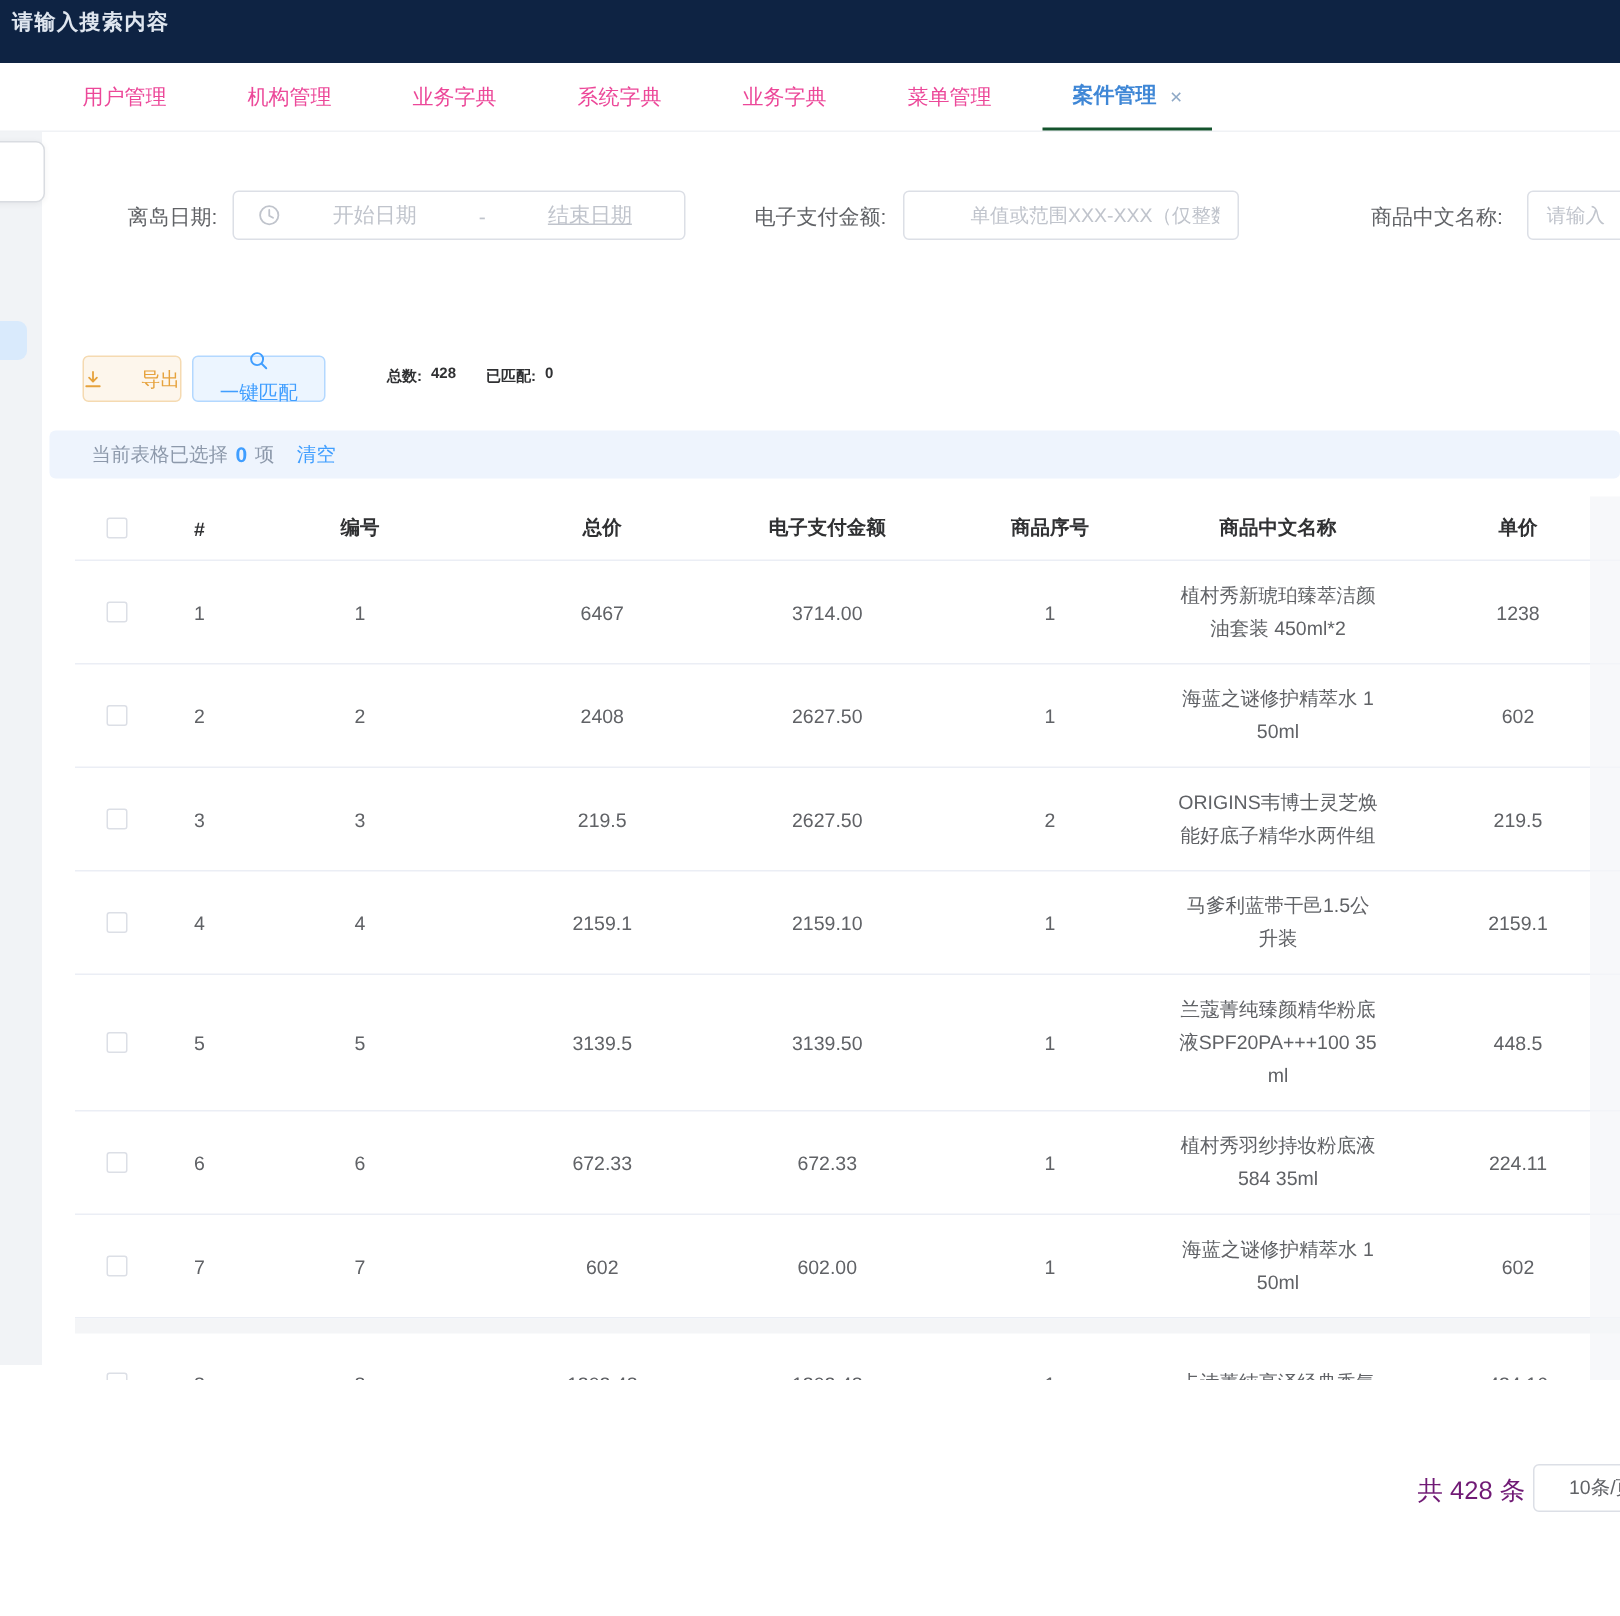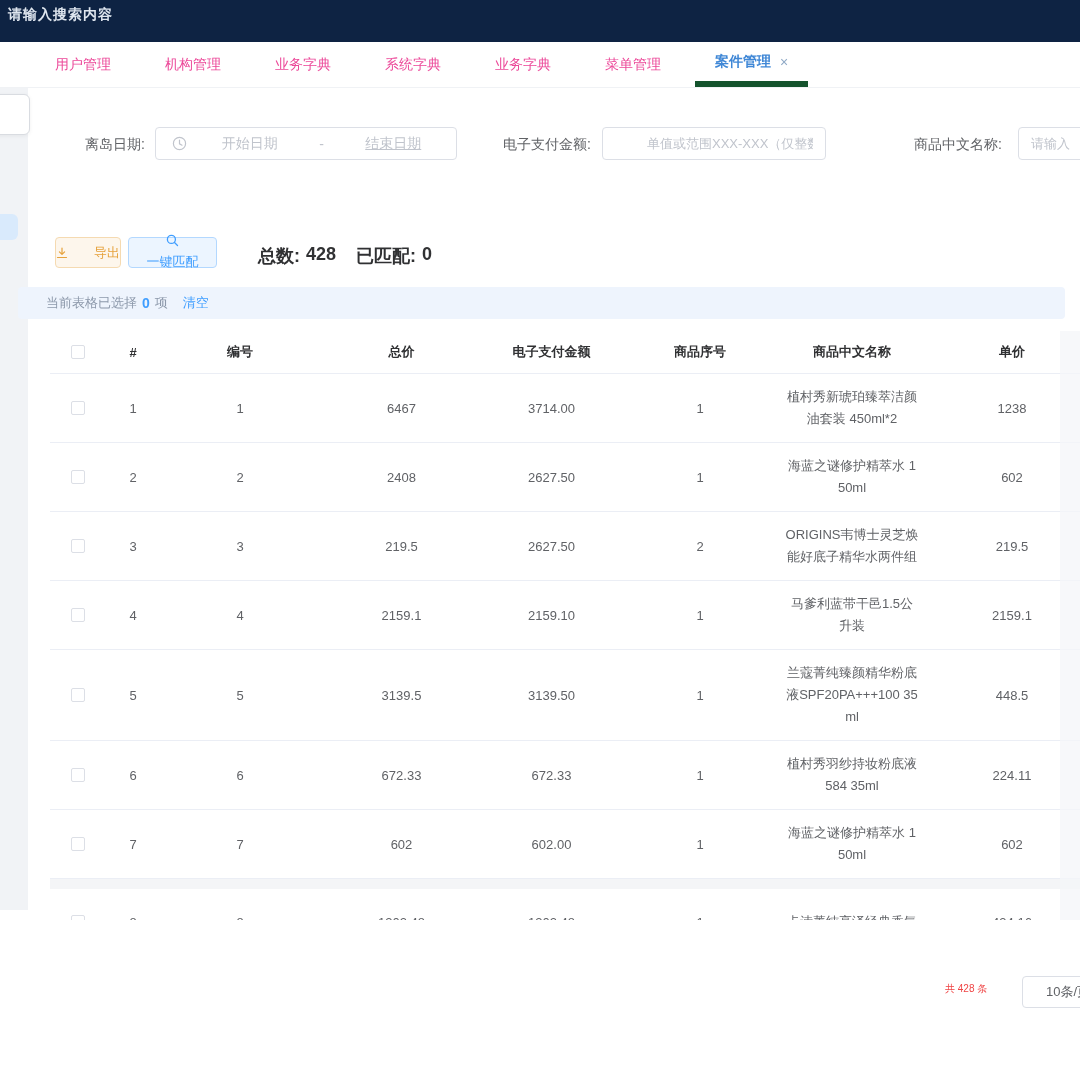--- a/index.html
+++ b/index.html
@@ -9,21 +9,21 @@
 
   
   .topbar { position:absolute; left:0; top:0; width:1080px; height:42px; background:#0e2343; }
   .topbar .searchtxt { position:absolute; left:8px; top:6px; font-size:14px; font-weight:600; color:#dfe6ef; letter-spacing:1px; }
 
   
   .tabbar { position:absolute; left:0; top:42px; width:1080px; height:46px; background:#fff;
     display:flex; align-items:stretch; padding-left:55px; border-bottom:1px solid #f0f2f5; }
   .tab { display:flex; align-items:center; margin-right:54px; font-size:14px; color:#ec4899; cursor:pointer; white-space:nowrap; }
   .tab.active { color:#3f87d6; font-weight:700; margin-left:-20px; padding:0 20px; margin-right:34px;
-    border-bottom:6px solid #14532d; gap:9px; }
+    border-bottom:2px solid #14532d; gap:9px; }
   .tab .close { font-size:14px; color:#8fa9c6; font-weight:400; line-height:1; }
 
   
   .gutter { position:absolute; left:0; top:88px; width:28px; height:822px; background:#f1f3f6; }
   .corner-box { position:absolute; left:-10px; top:94px; width:40px; height:41px; background:#fff;
     border:1px solid #d9dce1; border-radius:6px; box-shadow:0 1px 4px rgba(0,0,0,.06); }
   .side-pill { position:absolute; left:-8px; top:214px; width:26px; height:26px; background:#d9eafc; border-radius:6px; }
 
   
   .flabel { position:absolute; top:136px; font-size:14px; color:#606266; }
@@ -37,25 +37,25 @@
   .txtinput { position:absolute; top:127px; height:33px; background:#fff; border:1px solid #dcdfe6;
     border-radius:4px; font-size:13px; color:#606266; padding:0 12px; outline:none;
     font-family:"Liberation Sans","DejaVu Sans",sans-serif; }
   .txtinput::placeholder { color:#c0c4cc; }
 
   
   .btn { position:absolute; top:237px; height:31px; border-radius:4px; font-size:13px;
     display:flex; align-items:center; justify-content:center; gap:6px; cursor:pointer; }
   .btn-export { left:55px; width:66px; background:#fdf6ec; border:1px solid #f5dab1; color:#e6a23c;justify-content:space-between; }
   .btn-match { left:128px; width:89px; background:#ecf5ff; border:1px solid #b3d8ff; color:#409eff;flex-direction:column; }
-  .counts { position:absolute; left:258px; top:244px; font-size:18px; font-weight:700; color:#303133; display:flex; gap:6px; }
+  .counts { position:absolute; left:258px; top:244px; font-size:10px; font-weight:700; color:#303133; display:flex; gap:6px; }
   .counts .gap { width:8px; }
 
   
-  .selbar { position:absolute; left:18px; top:287px; width:1047px; height:32px; background:#eef4fd;
+  .selbar { position:absolute; left:33px; top:287px; width:1047px; height:32px; background:#eef4fd;
     border-radius:4px; display:flex; align-items:center; padding-left:28px; font-size:13px; color:#8d99ab; gap:5px; }
   .selbar b { color:#409eff; font-size:14px; }
   .selbar .clear { color:#409eff; margin-left:10px; cursor:pointer; }
 
   
   .tablewrap { position:absolute; left:50px; top:331px; width:1030px; height:589px; overflow:hidden; }
   .trow { display:flex; width:1057px; border-bottom:1px solid #ebeef5; align-items:center; min-height:67px; }
   .thead { min-height:41px; font-weight:700; color:#303133; }
   .tcell { font-size:13px; color:#606266; text-align:center; flex:0 0 auto;
     display:flex; align-items:center; justify-content:center; }
@@ -67,21 +67,21 @@
   .c-epay { width:137px; }
   .c-seq  { width:160px; }
   .c-name { width:144px; padding:12px 0; }
   .c-name .nm { width:134px; word-break:break-all; line-height:22px; text-align:center; }
   .c-unit { width:176px; }
   .cb { width:14px; height:14px; border:1px solid #dcdfe6; border-radius:2px; background:#fff; cursor:pointer; }
   .scrollgap { width:1057px; height:10px; background:#f4f5f7; }
   .rstrip { position:absolute; left:1060px; top:331px; width:20px; height:589px; background:#f4f6f8; opacity:.75; }
 
   
-  .pag-total { position:absolute; left:945px; top:982px; font-size:10px; color:#ef4444; }
+  .pag-total { position:absolute; left:945px; top:982px; font-size:17px; color:#701a75; }
   .pagesize { position:absolute; left:1022px; top:976px; width:110px; height:32px; background:#fff;
     border:1px solid #dcdfe6; border-radius:4px; display:flex; align-items:center; padding-left:23px;
     font-size:13px; color:#606266; cursor:pointer; }
 
   .icon { display:inline-block; line-height:0; }
 </style>
 </head>
 <body>
 
 <div id="stage">

